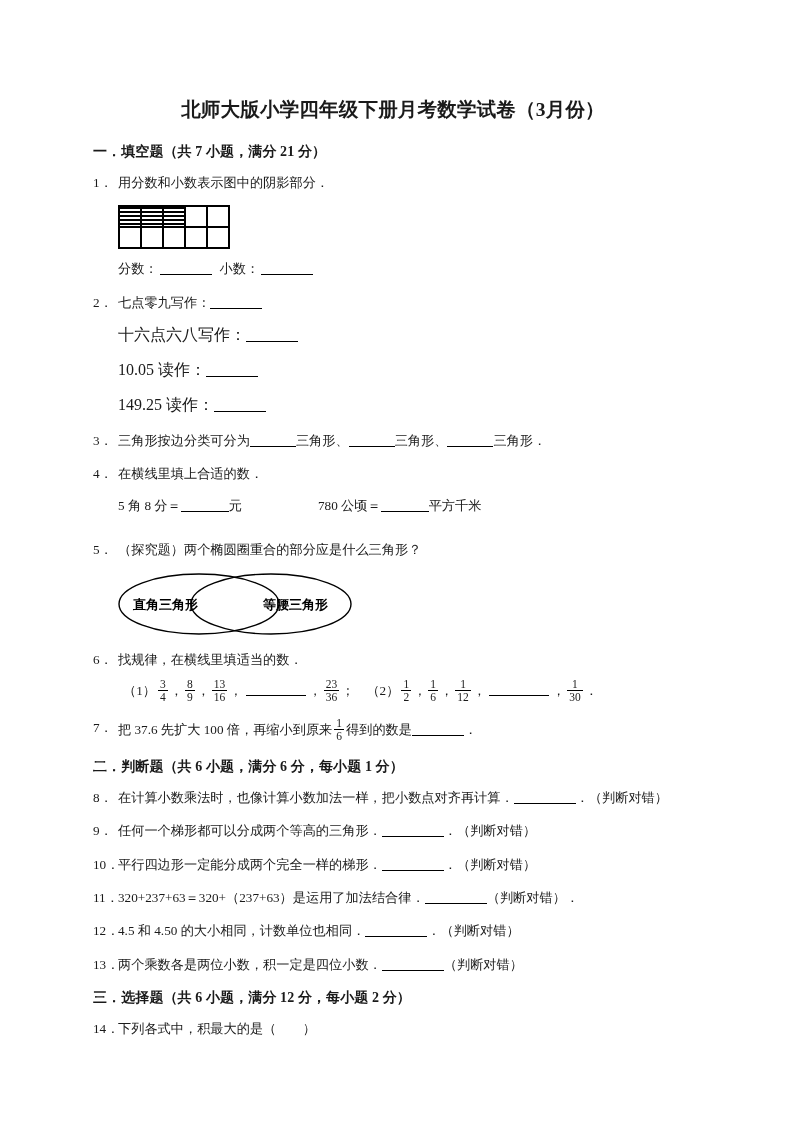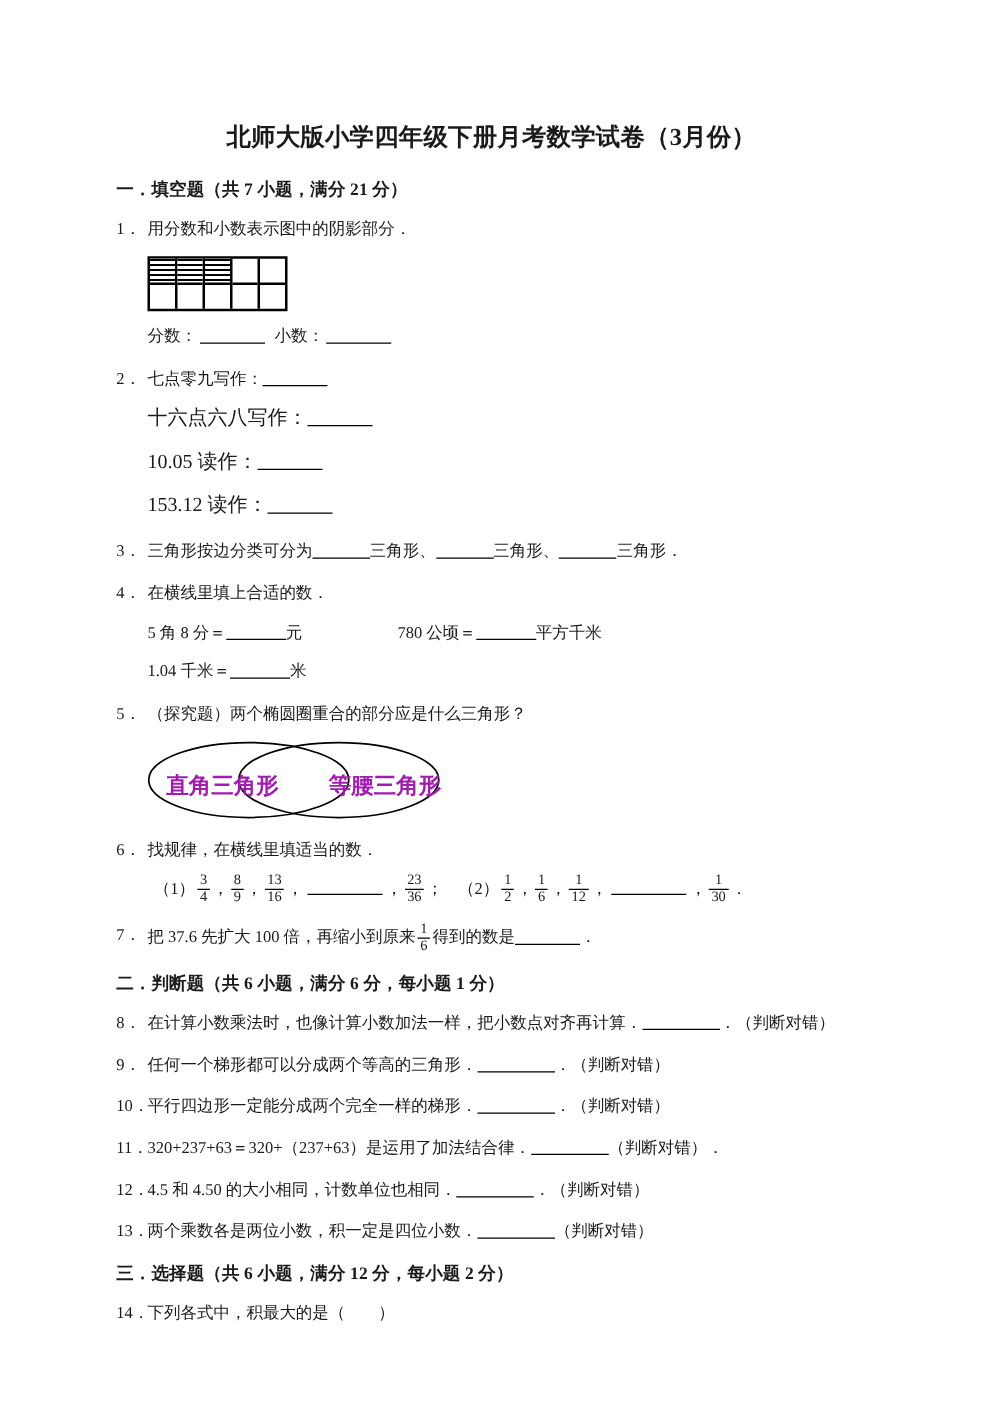--- a/index.html
+++ b/index.html
@@ -137,23 +137,23 @@
   .venn-wrap {
     margin: 10px 0 6px 18px;
     width: 260px;
     height: 66px;
     position: relative;
   }
   .venn-svg { display: block; }
   .venn-label {
     position: absolute;
     font-family: "DejaVu Sans", "Liberation Sans", sans-serif;
-    font-size: 18px;
+    font-size: 13px;
     font-weight: 600;
-    color: #a21caf;
+    color: #000000;
     white-space: nowrap;
     top: 24px;
   }
   .venn-label.left  { left: 22px; }
   .venn-label.right { left: 152px; }
 
   
   .frac {
     display: inline-block;
     vertical-align: middle;
@@ -236,41 +236,40 @@
       </div>
     </div>
 
     <div class="q">
       <div class="q-row">
         <span class="q-num">2．</span>
         <span class="q-body"><span>七点零九写作：</span><span class="blank w1"></span></span>
       </div>
       <div class="sub-line"><span>十六点六八写作：</span><span class="blank w1"></span></div>
       <div class="sub-line"><span>10.05 读作：</span><span class="blank w1"></span></div>
-      <div class="sub-line"><span>153.12 读作：</span><span class="blank w1"></span></div>
+      <div class="sub-line"><span>149.25 读作：</span><span class="blank w1"></span></div>
     </div>
 
     <div class="q">
       <div class="q-row">
         <span class="q-num">3．</span>
         <span class="q-body"><span>三角形按边分类可分为</span><span class="blank w2"></span><span>三角形、</span><span class="blank w2"></span><span>三角形、</span><span class="blank w2"></span><span>三角形．</span></span>
       </div>
     </div>
 
     <div class="q">
       <div class="q-row">
         <span class="q-num">4．</span>
         <span class="q-body">在横线里填上合适的数．</span>
       </div>
       <div class="two-col">
         <div class="c1"><span>5 角 8 分＝</span><span class="blank w3"></span><span>元</span></div>
         <div class="c2"><span>780 公顷＝</span><span class="blank w3"></span><span>平方千米</span></div>
       </div>
       <div class="two-col">
-        <div class="c1"><span>1.04 千米＝</span><span class="blank w3"></span><span>米</span></div>
       </div>
     </div>
 
     <div class="q">
       <div class="q-row">
         <span class="q-num">5．</span>
         <span class="q-body">（探究题）两个椭圆圈重合的部分应是什么三角形？</span>
       </div>
       <div class="venn-wrap">
         <svg class="venn-svg" width="260" height="66" viewBox="0 0 260 66">

